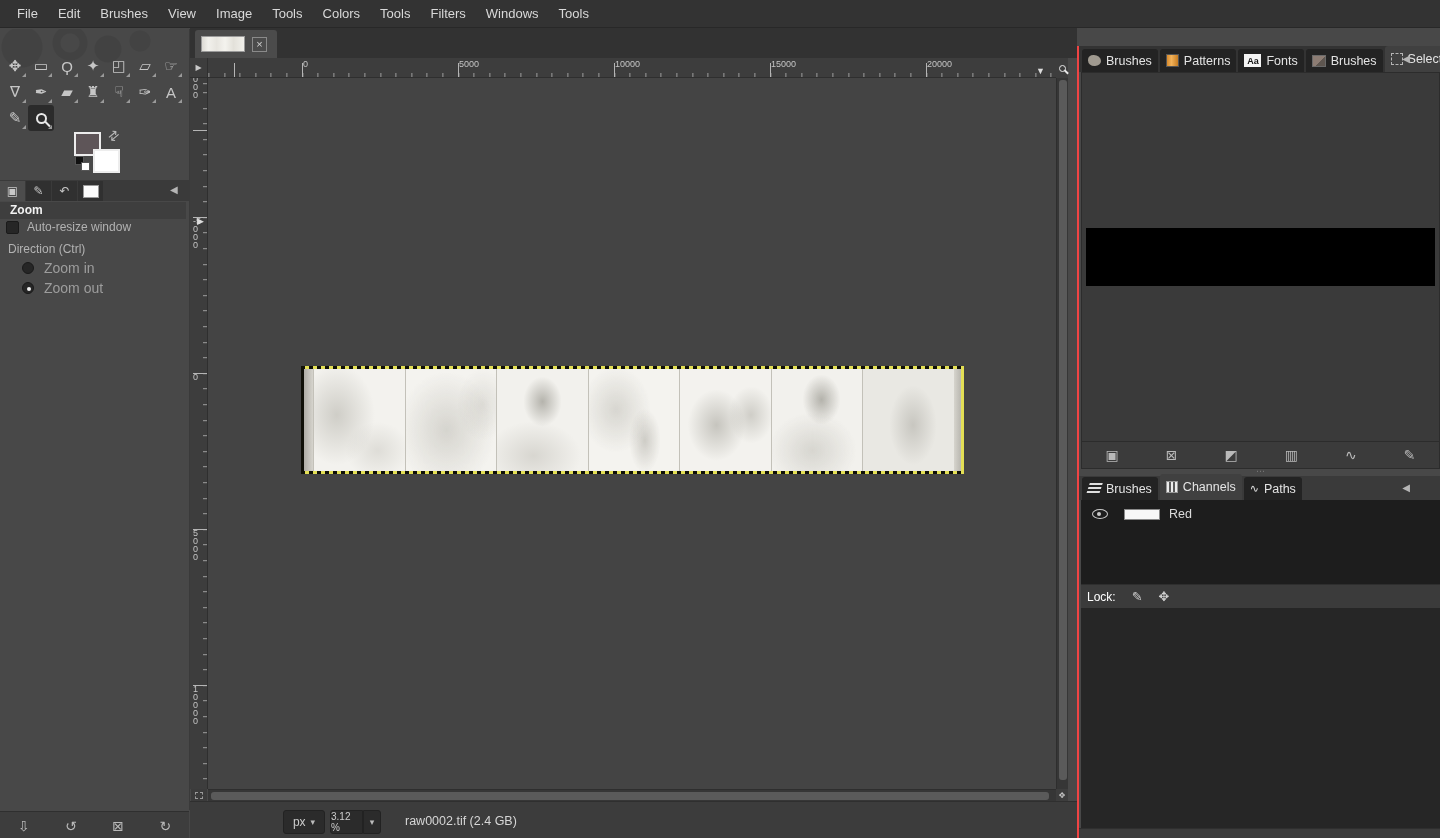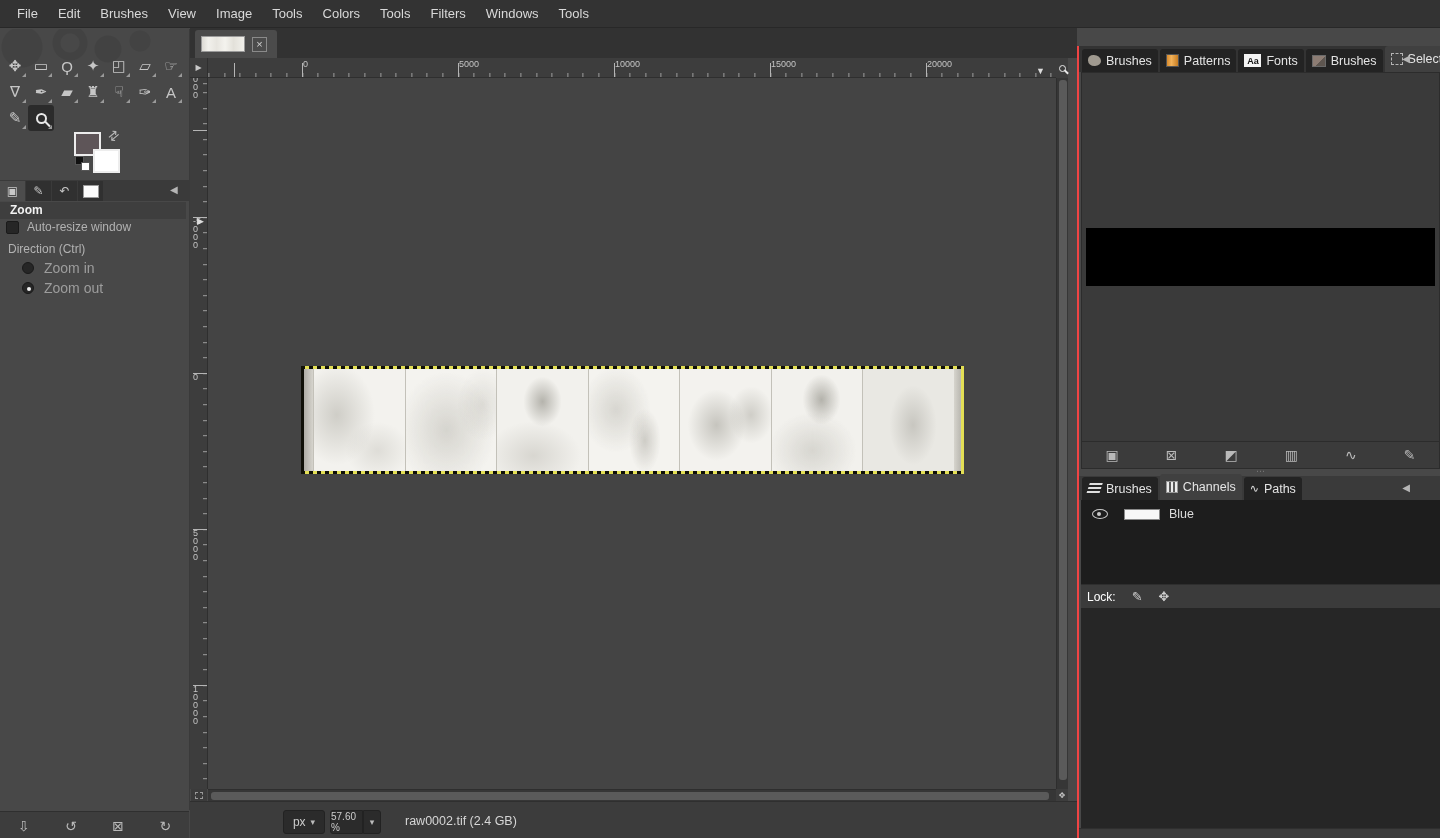--- a/index.html
+++ b/index.html
@@ -326,21 +326,21 @@
   <div id="qmask-btn" class="abs">
       <span></span>
     </div>
 
   <div id="statusbar" class="abs">
     <div id="unit-combo" class="combo">
       <span>px</span>
       <span class="chev">▾</span>
     </div>
     <div id="zoom-value" class="combo">
-      <span>57.60 %</span>
+      <span>3.12 %</span>
     </div>
     <div id="zoom-chev" class="combo">
       <span class="chev">▾</span>
     </div>
     <span id="status-file">raw0002.tif (2.4 GB)</span>
   </div>
 
   <div id="rightdock" class="abs">
     <div id="rtabs-upper">
       <span class="rtab">
@@ -394,21 +394,21 @@
         <span class="icon-paths">∿</span>
         <span>Paths</span>
       </span>
     </div>
     <span id="rtabs-lower-collapse" class="collapse">◀</span>
 
     <div id="channels-list">
       <div class="channel-row">
         <span class="eye"></span>
         <span class="channel-thumb"></span>
-        <span class="channel-name">Blue</span>
+        <span class="channel-name">Red</span>
       </div>
     </div>
 
     <div id="lock-row">
       <span id="lock-label">Lock:</span>
       <span class="lock-icon">✎</span>
       <span class="lock-icon">✥</span>
     </div>
 
     <div id="channels-empty"></div>

